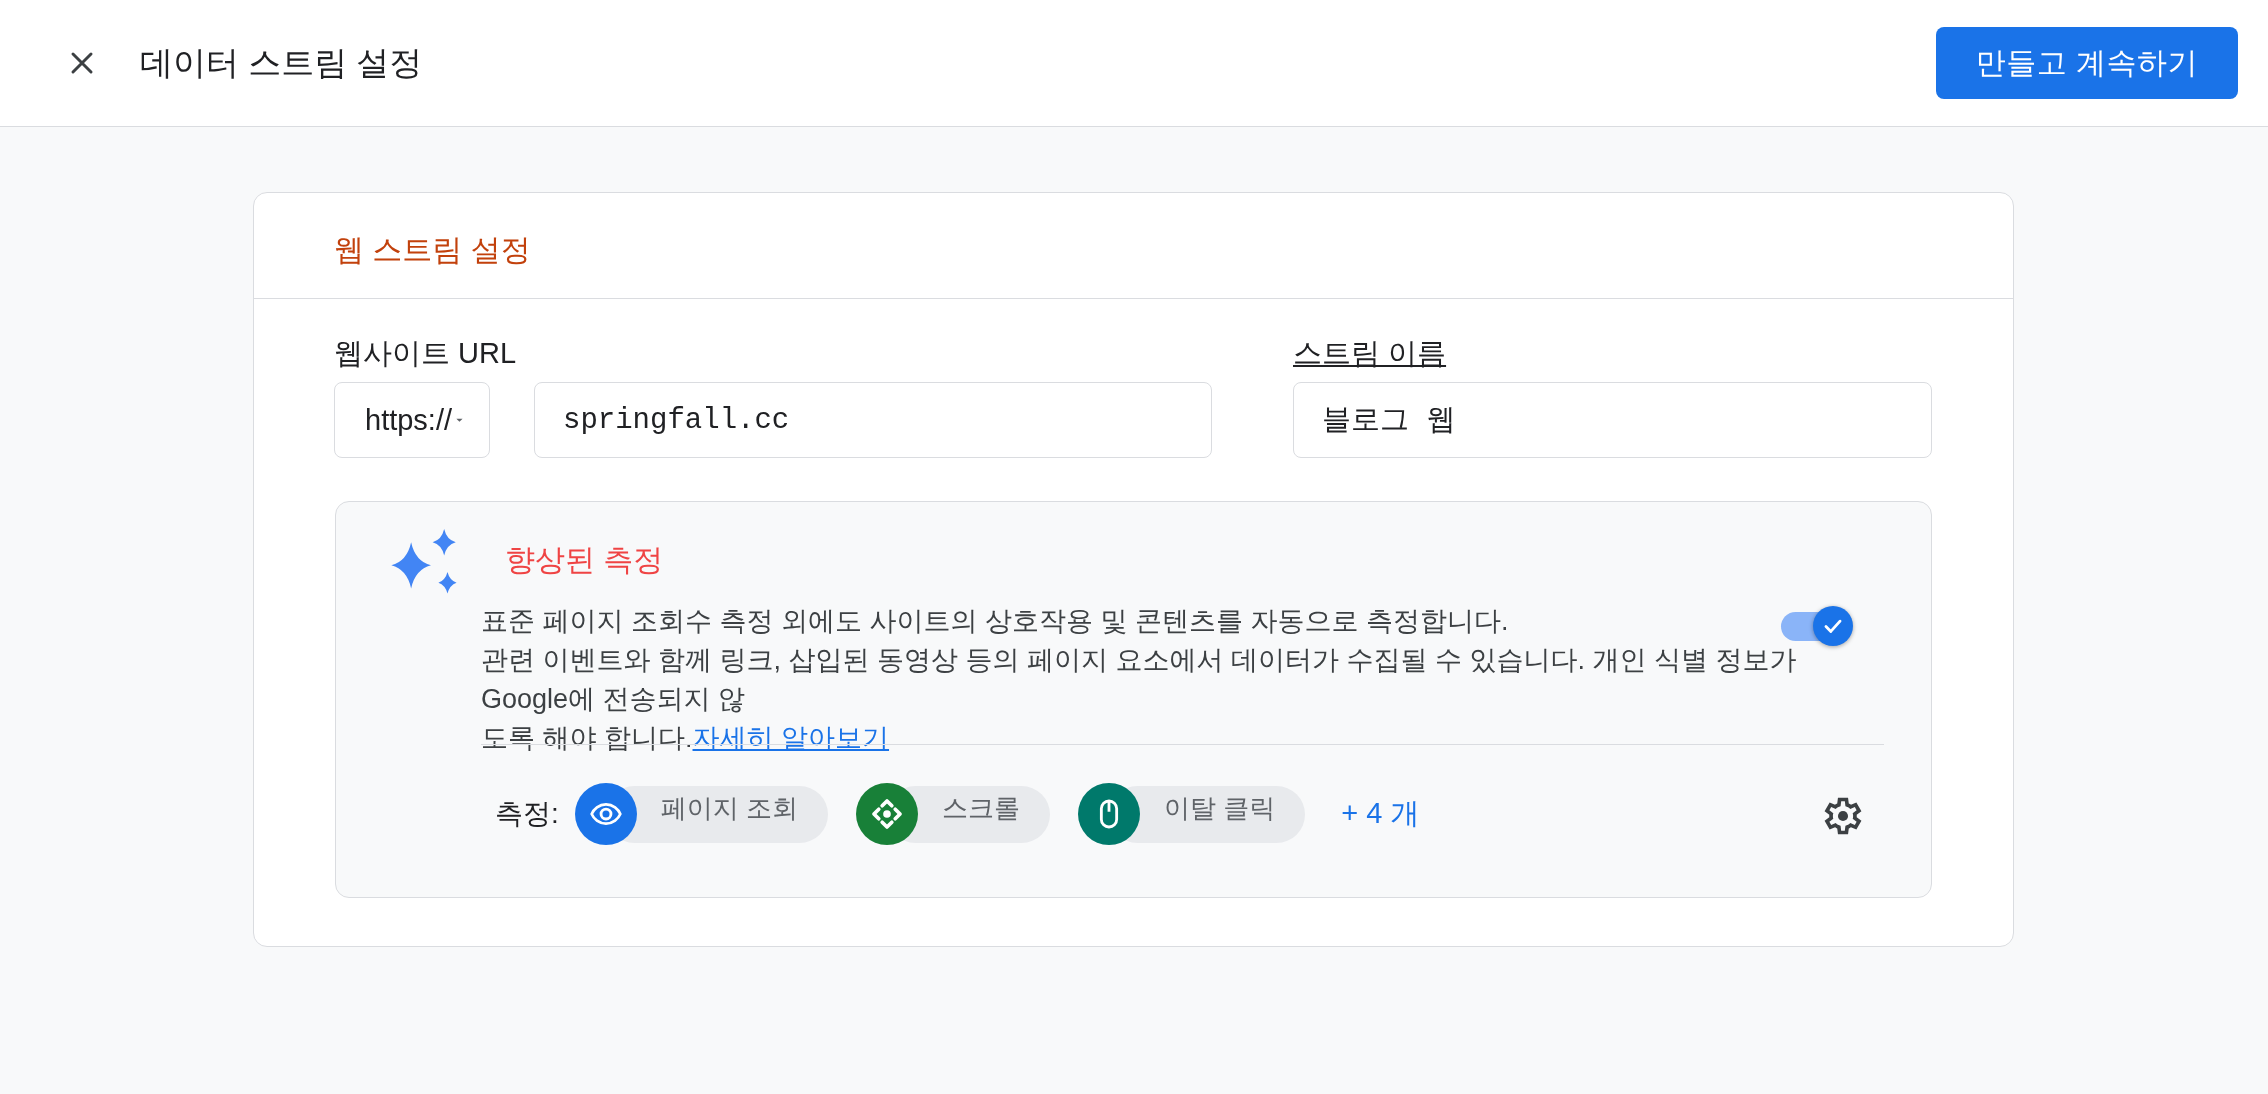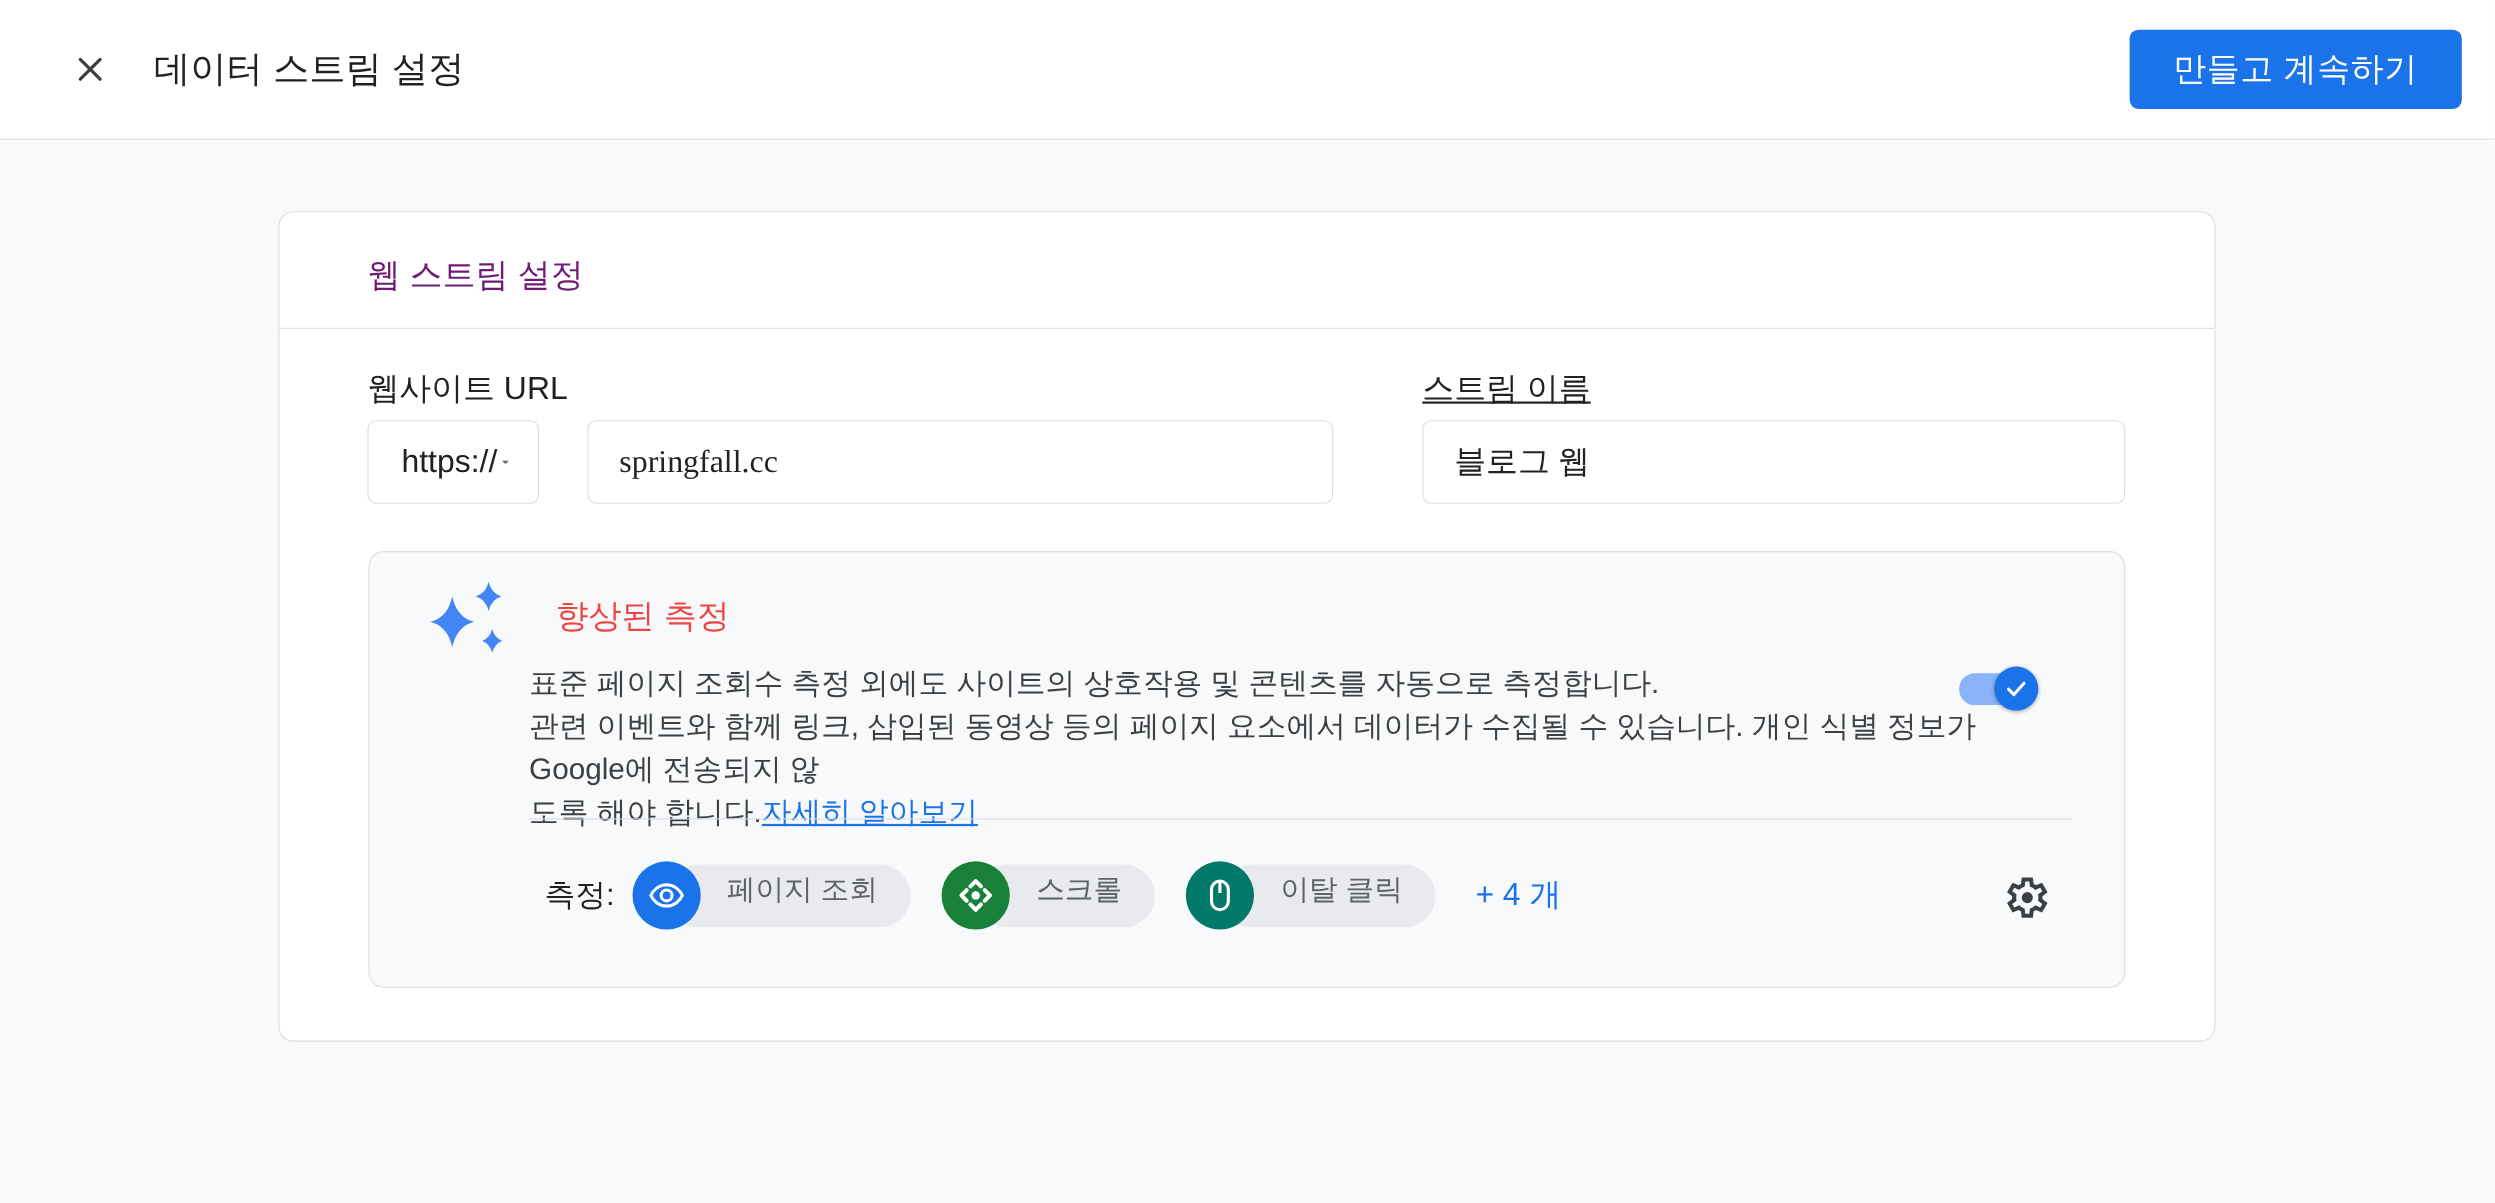--- a/index.html
+++ b/index.html
@@ -14,34 +14,34 @@
                display:flex; align-items:center; justify-content:center; margin-right:34px; }
   .page-title { font-size:33px; font-weight:400; color:#202124; }
   .header-spacer { flex:1; }
   .primary-btn { height:72px; padding:0 40px; background:#1a73e8; color:#ffffff; border:none;
                  border-radius:8px; font-size:30px; font-weight:500; cursor:pointer;
                  font-family:inherit; letter-spacing:0.5px; }
 
   
   .card { position:absolute; left:253px; top:192px; width:1761px; height:755px; background:#ffffff;
           border:1px solid #dadce0; border-radius:14px; }
-  .card-title { position:absolute; left:80px; top:37px; font-size:30px; color:#701a75; }
+  .card-title { position:absolute; left:80px; top:37px; font-size:30px; color:#c2410c; }
   .card-divider { position:absolute; top:105px; left:0; width:100%; height:1px; background:#dadce0; }
 
   .field-label { position:absolute; top:141px; font-size:29px; color:#202124; }
   .label-url { left:80px; }
   .label-name { left:1039px;text-decoration:underline; }
 
   .input-box { position:absolute; top:189px; height:76px; background:#ffffff;
                border:1px solid #dadce0; border-radius:8px; display:flex; align-items:center; }
   .protocol-select { left:80px; width:156px; padding:0 22px 0 30px; justify-content:space-between;
                      cursor:pointer; }
   .protocol-select .proto-text { font-size:29px; color:#202124; }
   .text-input { border:1px solid #dadce0; border-radius:8px; background:#ffffff; height:76px;
-                font-size:29px; color:#202124; padding:0 28px; font-family:Liberation Serif, serif; position:absolute;
+                font-size:29px; color:#202124; padding:0 28px; font-family:Liberation Mono, monospace; position:absolute;
                 top:189px; outline:none; }
   .url-input { left:280px; width:678px; }
   .name-input { left:1039px; width:639px; }
 
   
   .enhanced { position:absolute; left:81px; top:308px; width:1597px; height:397px;
               background:#f8f9fa; border:1px solid #dadce0; border-radius:14px; }
   .sparkle { position:absolute; left:52px; top:20px; }
   .em-title { position:absolute; left:145px; top:38px; font-size:30px; font-weight:400; color:#ef4444;margin-left:24px; }
   .em-desc { position:absolute; left:145px; top:100px; width:1320px; font-size:27px; color:#3c4043;

